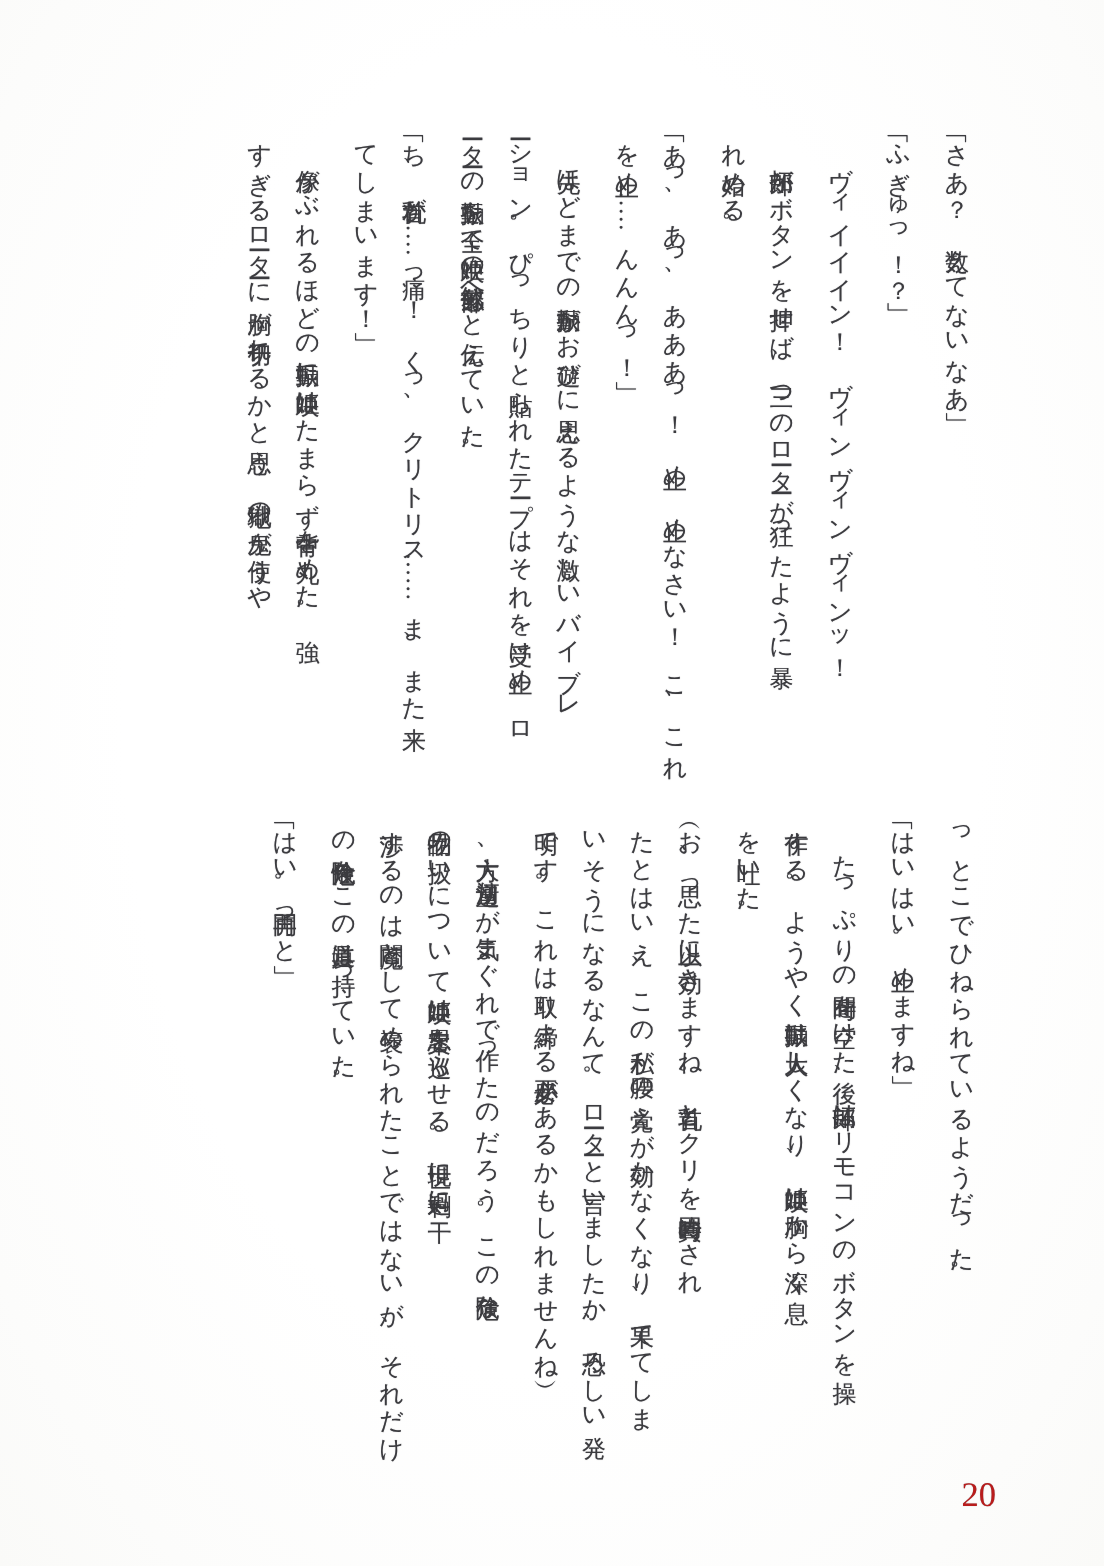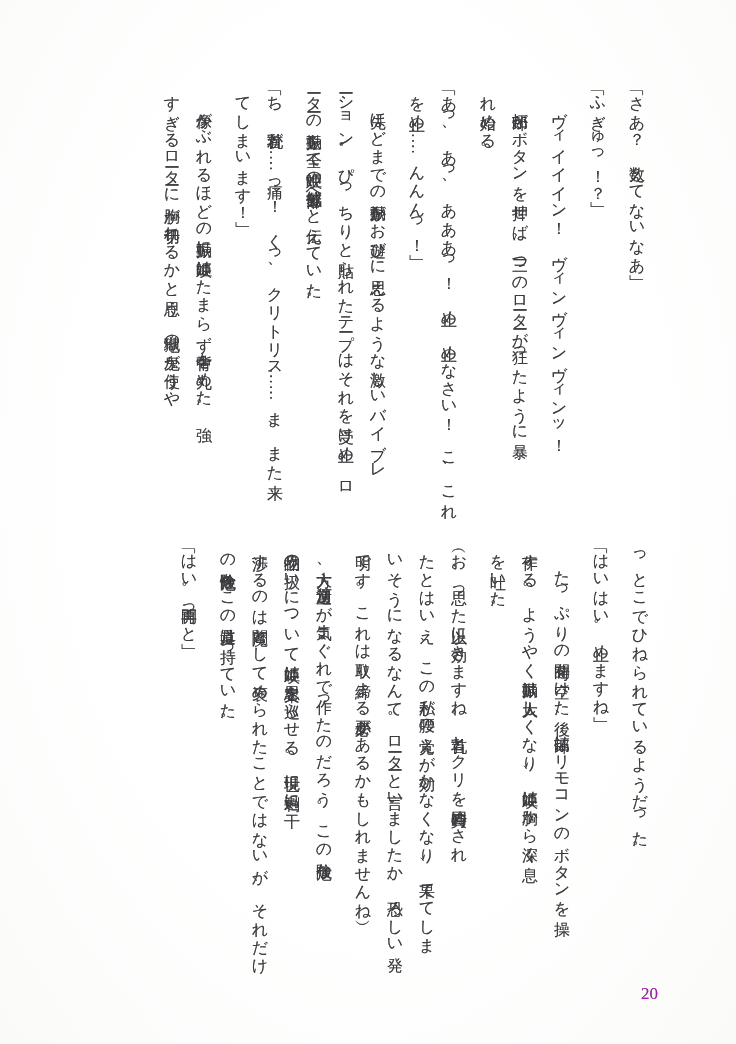--- a/index.html
+++ b/index.html
@@ -42,22 +42,22 @@
   }
   #block-bottom {
     top: 543px;
     right: 80px;
     height: 446px;
   }
   .page-number {
     position: absolute;
     left: 641px;
     top: 984px;
-    font-size: 17px;
-    color: #a21caf;
+    font-size: 23px;
+    color: #b91c1c;
     text-shadow: 0 0 0.5px rgba(46, 46, 50, 0.5);
   }
 </style>
 </head>
 <body>
 
 <div id="block-top" class="vblock">
     <p class="para">「さあ？　数えてないなあ」</p>
     <p class="para">「ふぎゅっ！？」</p>
     <p class="para indent">ヴィイイイン！　ヴィンヴィンヴィンッ！</p>

